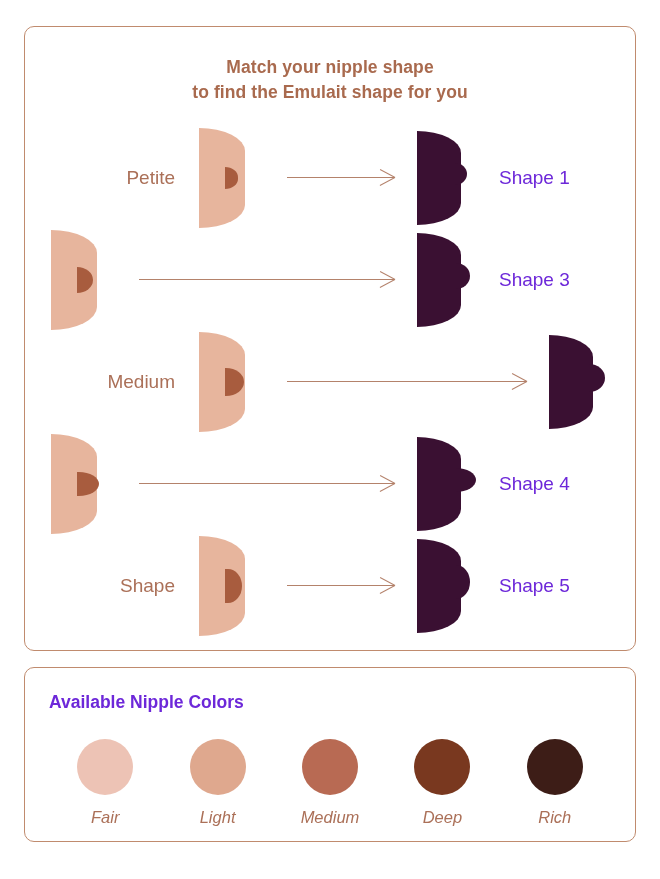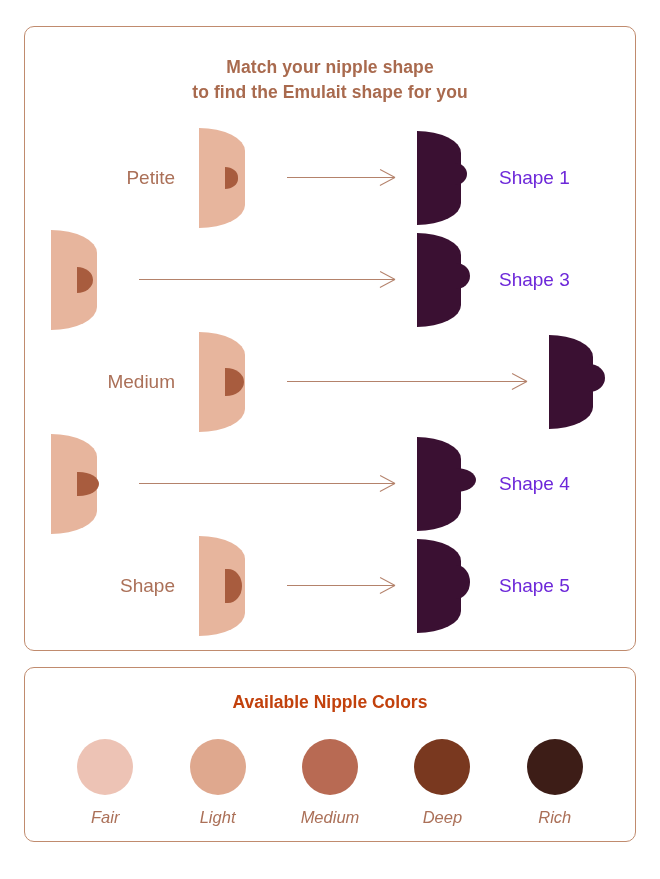--- a/index.html
+++ b/index.html
@@ -141,24 +141,23 @@
     box-sizing: border-box;
   }
 
   
   .colors-card {
     margin-top: 16px;
     height: 175px;
     padding: 18px 24px 10px 24px;
   }
   .colors-title {
-    text-align: center;
     font-weight: bold;
     font-size: 17.5px;
-    color: #c2410c;
+    color: #6d28d9;
     margin: 6px 0 0 0;
   }
   .swatches {
     display: flex;
     justify-content: space-around;
     align-items: flex-start;
     margin-top: 26px;
   }
   .swatch-item {
     width: 110px;

